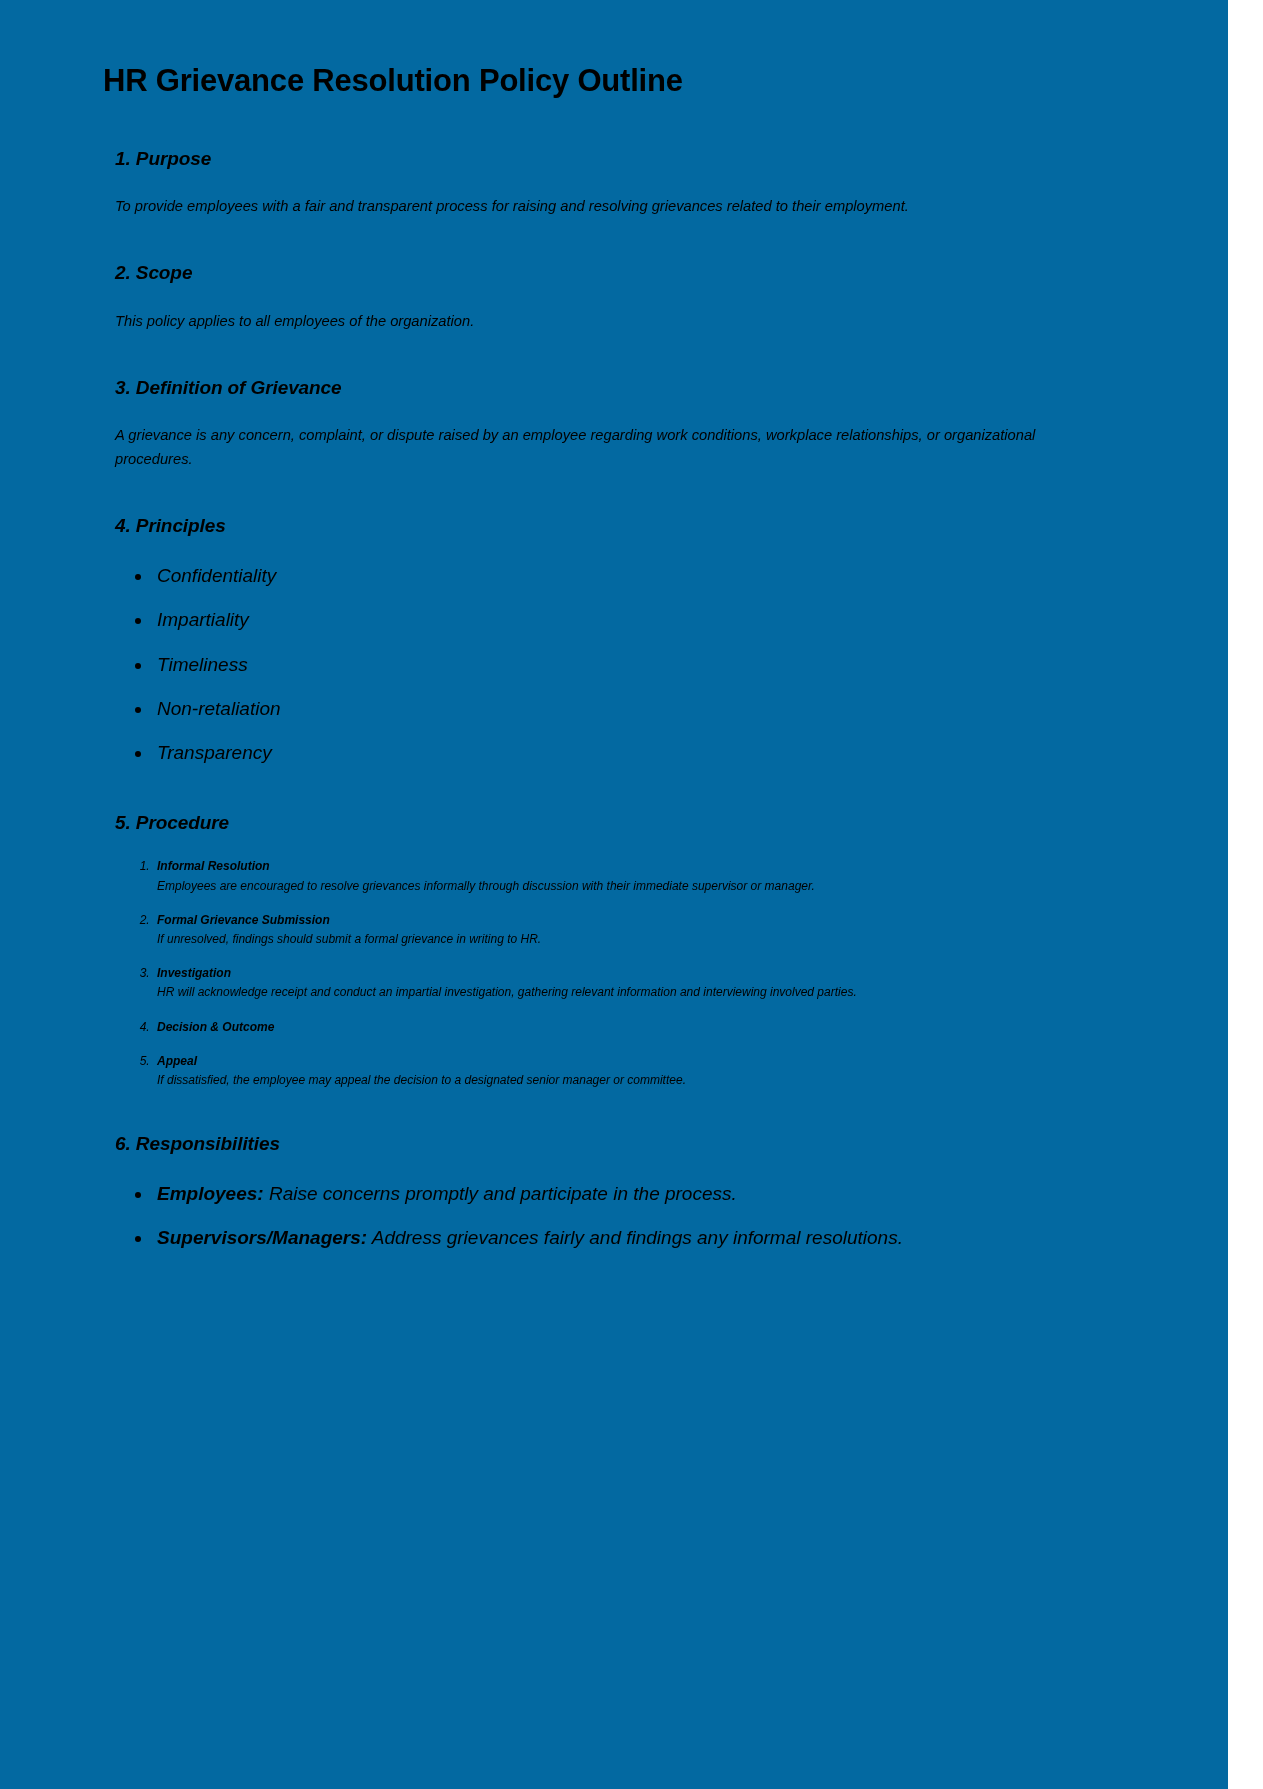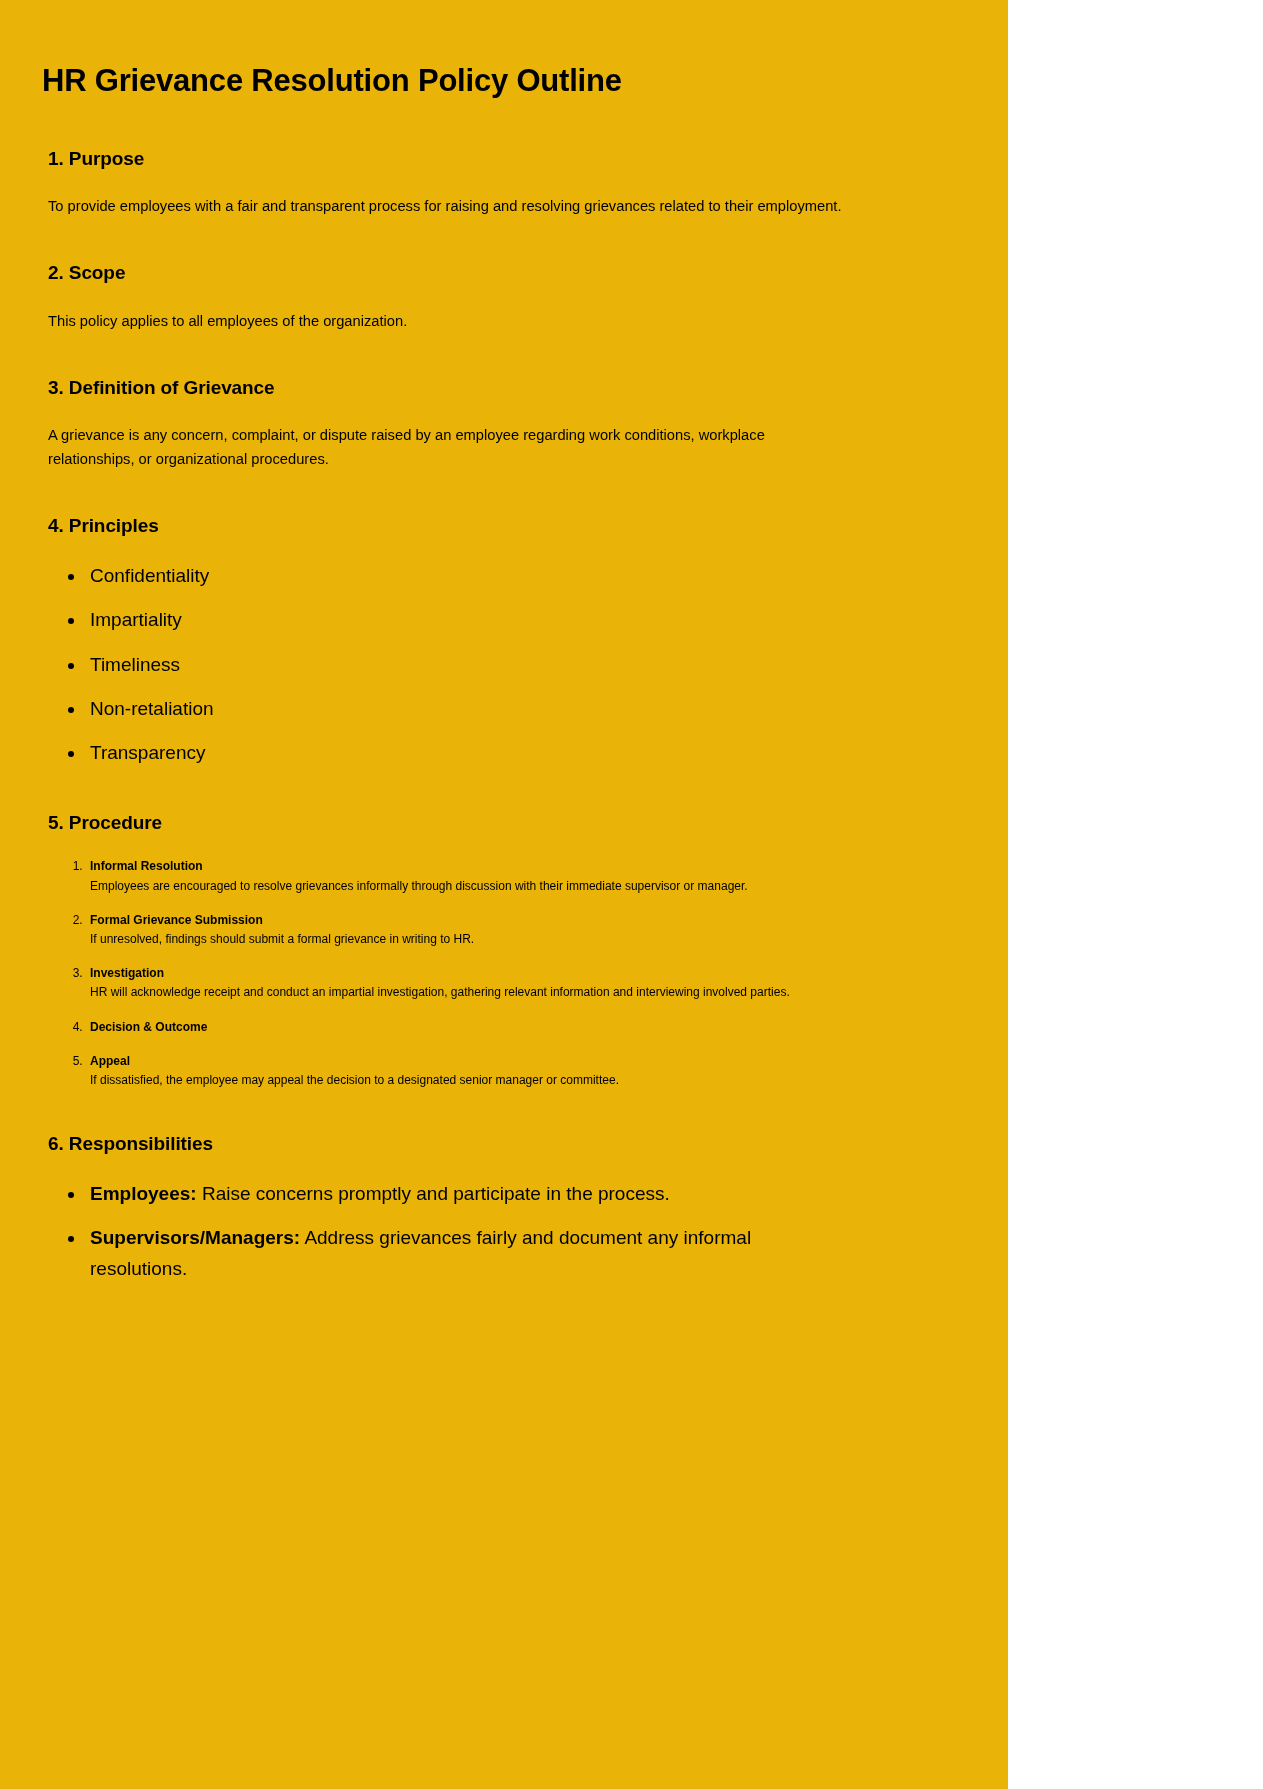--- a/index.html
+++ b/index.html
@@ -9,35 +9,36 @@
     background: #ffffff;
   }
   body {
     width: 1263px;
     min-height: 1789px;
     font-family: "Liberation Sans", sans-serif;
     color: #000000;
     -webkit-font-smoothing: antialiased;
   }
   .page {
-    width: 1008px;
+    width: 1228px;
     min-height: 1789px;
     box-sizing: border-box;
-    padding: 62px 150px 60px 42px;
-    background: #eab308;
+    padding: 62px 150px 60px 103px;
+    background: #0369a1;
   }
   .doc-title {
     font-size: 31px;
     font-weight: bold;
     line-height: 1.25;
     margin: 0 0 16px 0;
     letter-spacing: -0.2px;
   }
   .section {
-    margin: 6px;
+    margin: 12px;
+    font-style: italic;
   }
   .section-heading {
     font-size: 19px;
     font-weight: bold;
     line-height: 1.3;
     margin: 42px 0 0 0;
     letter-spacing: -0.1px;
   }
   .section-heading.first {
     margin-top: 46px;
@@ -147,17 +148,17 @@
         <span class="step-title">Appeal</span>
         <span class="step-desc">If dissatisfied, the employee may appeal the decision to a designated senior manager or committee.</span>
       </li>
     </ol>
   </div>
 
   <div class="section">
     <h2 class="section-heading">6. Responsibilities</h2>
     <ul class="bullets">
       <li><span class="resp-label">Employees:</span> <span class="resp-text">Raise concerns promptly and participate in the process.</span></li>
-      <li><span class="resp-label">Supervisors/Managers:</span> <span class="resp-text">Address grievances fairly and document any informal resolutions.</span></li>
+      <li><span class="resp-label">Supervisors/Managers:</span> <span class="resp-text">Address grievances fairly and findings any informal resolutions.</span></li>
     </ul>
   </div>
 
 </div>
 
 </body></html>

